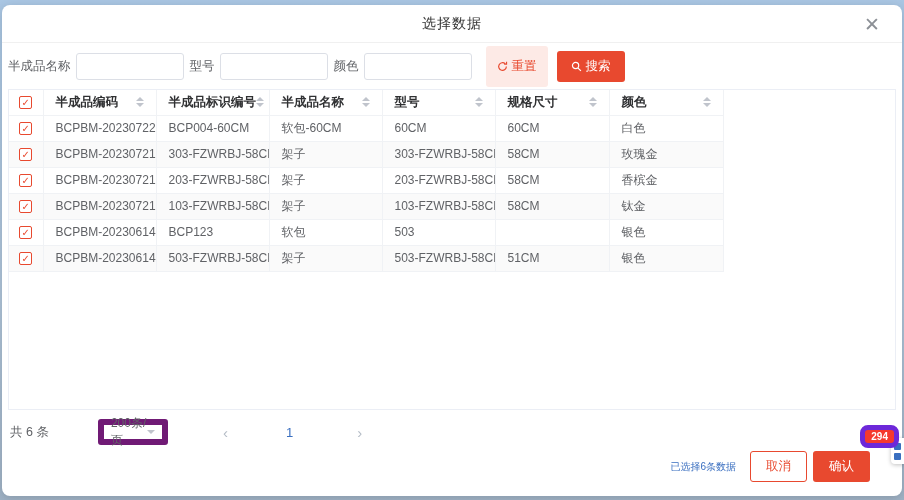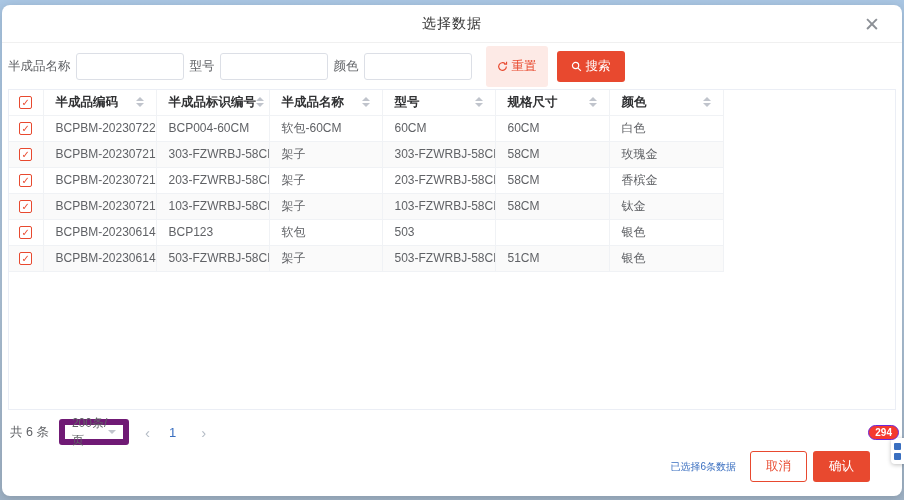--- a/index.html
+++ b/index.html
@@ -59,21 +59,21 @@
   .cbx {
     display:inline-block; width:13px; height:13px; border:1px solid var(--accent,#e8492f);
     border-radius:2px; background:#fff; color:var(--accent,#e8492f);
     font-size:10px; line-height:11px; text-align:center; cursor:pointer; vertical-align:middle;
   }
   .sorter { display:inline-flex; flex-direction:column; gap:2px; cursor:pointer; }
   .sorter i { width:0; height:0; border-left:4px solid transparent; border-right:4px solid transparent; display:block; }
   .sorter .up   { border-bottom:4px solid #c0c4cc; }
   .sorter .down { border-top:4px solid #c0c4cc; }
   
-  .pagination { display:flex; align-items:center; margin:8px 6px 0 8px; height:28px; }
+  .pagination { display:flex; align-items:center; margin:8px 6px 0 8px; height:28px;gap:39px; }
   .pg-total { font-size:12.5px; color:#606266; margin-right:10px; }
   .pg-size {
     display:flex; align-items:center; justify-content:space-between;
     width:70px; height:26px; border:6px solid #701a75; border-radius:3px;
     padding:0 7px; font-size:12px; color:#606266; cursor:pointer; background:#fff;
   }
   .chev-down { width:0; height:0; border-left:4px solid transparent; border-right:4px solid transparent; border-top:4px solid #c0c4cc; }
   .pg-arrow { font-size:15px; color:#b4bcc6; padding:0 10px; cursor:pointer; margin-left:6px; }
   .pg-num { font-size:13px; color:var(--link,#3a6fc0); padding:0 9px; cursor:pointer; }
   
@@ -83,21 +83,21 @@
   .selected-info { font-size:10px; color:var(--link,#3a6fc0); margin-right:14px; }
   .btn-cancel {
     background:#fff; color:var(--accent,#e8492f); border:1px solid var(--accent,#e8492f);
     padding:6px 15px; margin-right:6px;
   }
   .btn-confirm { background:var(--accent,#e8492f); color:#fff; padding:7px 16px; }
   
   .notif-badge {
     position:absolute; right:5px; top:425px; z-index:10;
     background:var(--badge,#f5392e); color:#fff; font-size:10px; font-weight:bold;
-    padding:1px 6px; border-radius:8px; border:1px solid #6d28d9;
+    padding:1px 6px; border-radius:8px; border:5px solid #6d28d9;
   }
   .float-widget {
     position:absolute; right:0; top:438px; z-index:9; width:13px; height:26px;
     background:#fff; border-radius:4px 0 0 4px; box-shadow:0 1px 4px rgba(0,0,0,.25);
     display:flex; flex-direction:column; align-items:center; justify-content:center; gap:3px;
   }
   .float-widget i { width:7px; height:7px; background:var(--link,#3a6fc0); border-radius:1px; display:block; }
 </style>
 </head>
 <body>

